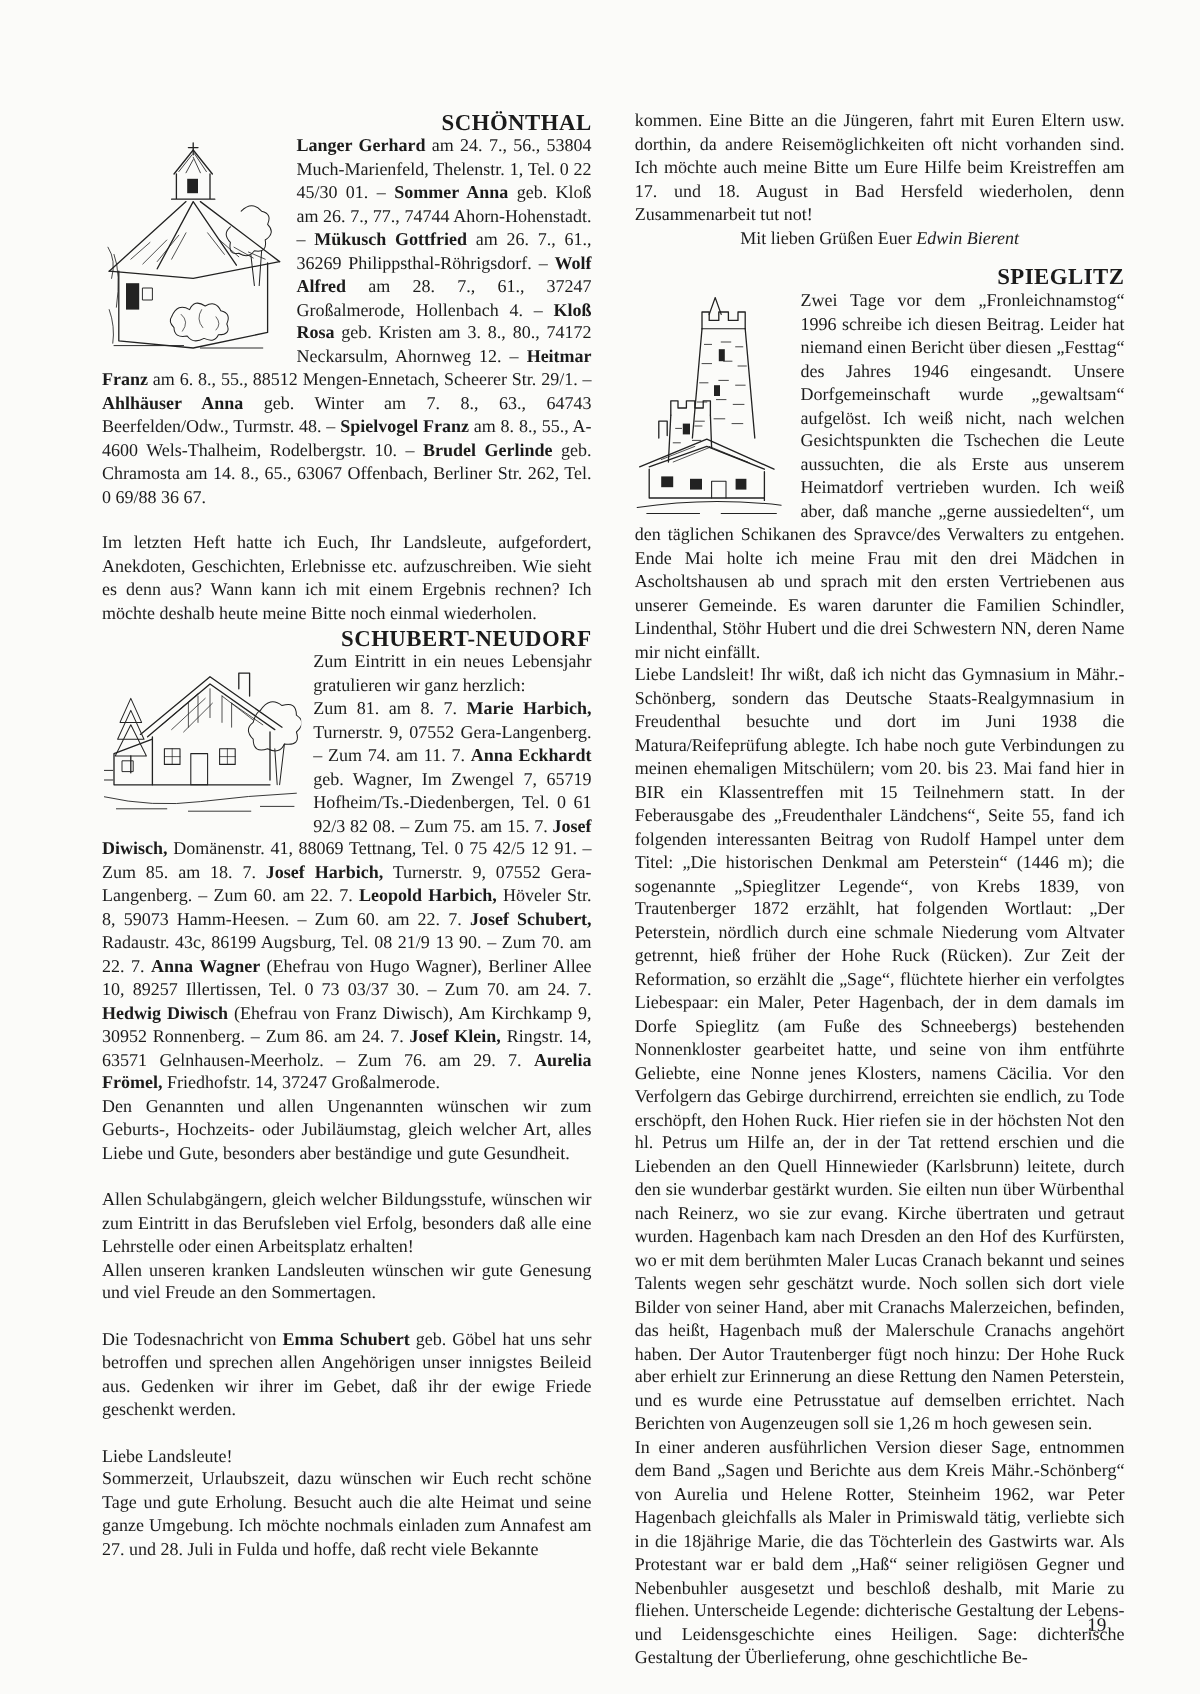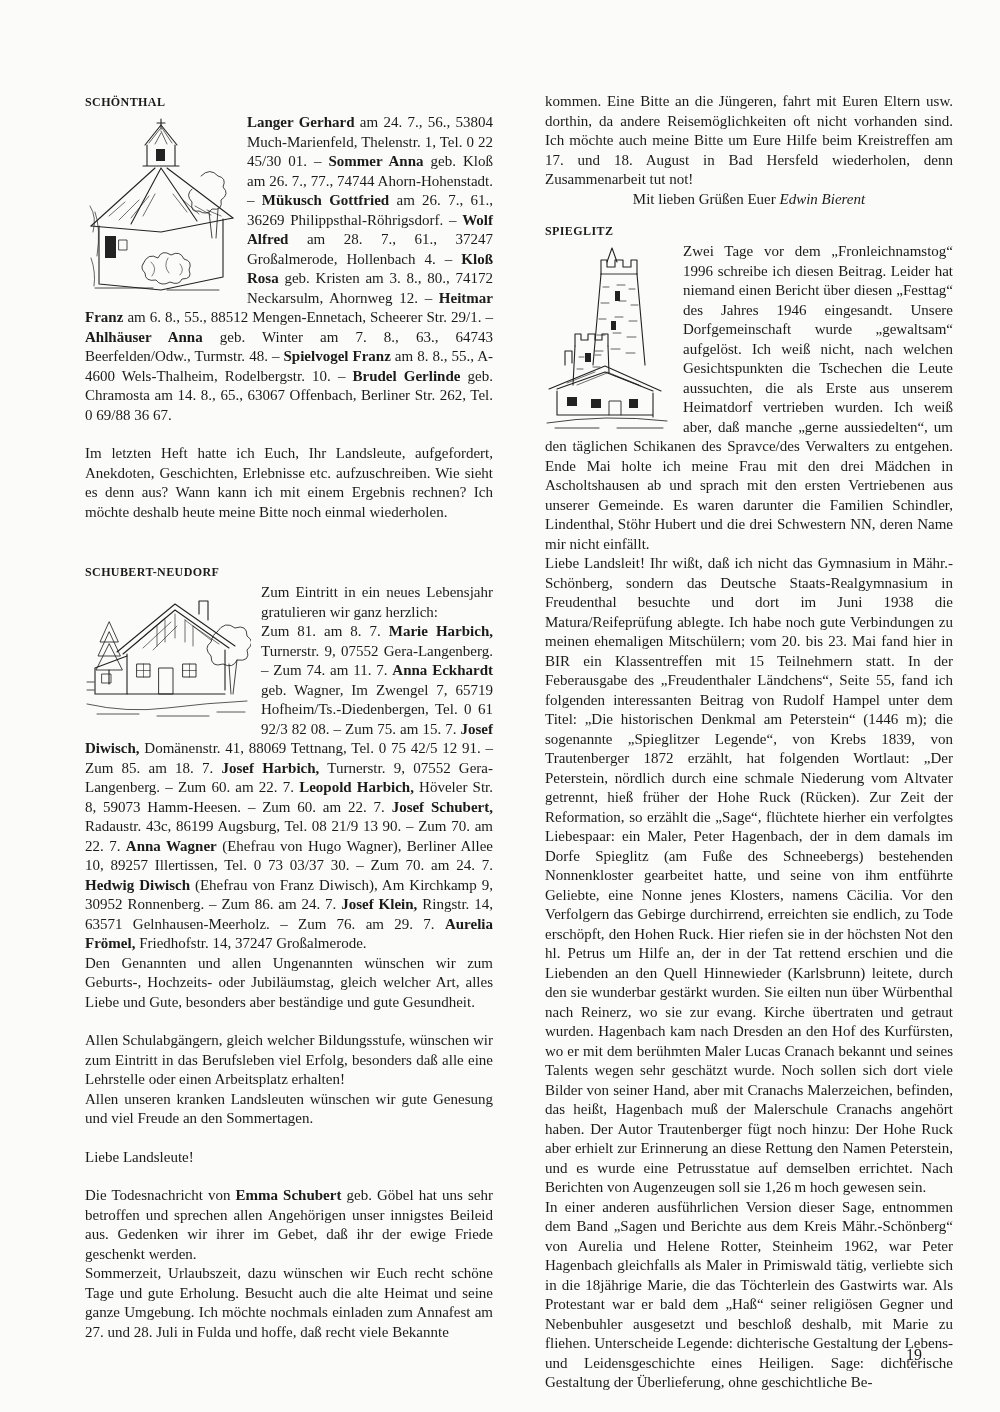--- a/index.html
+++ b/index.html
@@ -6,28 +6,28 @@
   .page{
     position:relative;width:1000px;height:1412px;margin:0 auto;
     background:#fbfbf9;color:#1b1b1b;overflow:hidden;
     font-family:"Liberation Serif","DejaVu Serif",serif;
   }
   .col{
     position:absolute;top:92px;width:408px;
     font-size:15px;line-height:19.5px;text-align:justify;
   }
   .col-left{left:85px;}
-  .col-right{left:545px;}
+  .col-right{left:529px;}
   p{margin:0;}
   .gap{margin-top:19px;}
   h3{
-    font-size:12px;line-height:21px;text-align:left;
+    font-size:19px;line-height:21px;text-align:right;
     margin:0;font-weight:bold;letter-spacing:.4px;
   }
-  .title-schubert{margin-top:40px;}
+  .title-schubert{}
   .title-spieglitz{margin-top:12px;}
   .signoff{text-align:center;}
   .illu{float:left;margin:3px 10px 2px 0;}
   .pageno{position:absolute;right:78px;bottom:48px;font-size:16px;}
   section{display:block;}
 </style>
 </head>
 <body>
 
 <div class="page">
@@ -87,22 +87,22 @@
           <path d="M144 78l2 30M152 74l-4 34" stroke-width="0.85"></path>
           <path d="M2 118q40 9 80 4t80-7M12 128h42M72 130h52M132 126h28" stroke-width="0.75"></path>
         </g>
       </svg>
 
       <p><span>Zum Eintritt in ein neues Lebensjahr gratulieren wir ganz herzlich:</span></p>
       <p><span>Zum 81. am 8. 7. </span><span style="font-weight: bold;">Marie Harbich,</span><span> Turnerstr. 9, 07552 Gera-Langenberg. – Zum 74. am 11. 7. </span><span style="font-weight: bold;">Anna Eckhardt</span><span> geb. Wagner, Im Zwengel 7, 65719 Hofheim/Ts.-Diedenbergen, Tel. 0 61 92/3 82 08. – Zum 75. am 15. 7. </span><span style="font-weight: bold;">Josef Diwisch,</span><span> Domänenstr. 41, 88069 Tettnang, Tel. 0 75 42/5 12 91. – Zum 85. am 18. 7. </span><span style="font-weight: bold;">Josef Harbich,</span><span> Turnerstr. 9, 07552 Gera-Langenberg. – Zum 60. am 22. 7. </span><span style="font-weight: bold;">Leopold Harbich,</span><span> Höveler Str. 8, 59073 Hamm-Heesen. – Zum 60. am 22. 7. </span><span style="font-weight: bold;">Josef Schubert,</span><span> Radaustr. 43c, 86199 Augsburg, Tel. 08 21/9 13 90. – Zum 70. am 22. 7. </span><span style="font-weight: bold;">Anna Wagner</span><span> (Ehefrau von Hugo Wagner), Berliner Allee 10, 89257 Illertissen, Tel. 0 73 03/37 30. – Zum 70. am 24. 7. </span><span style="font-weight: bold;">Hedwig Diwisch</span><span> (Ehefrau von Franz Diwisch), Am Kirchkamp 9, 30952 Ronnenberg. – Zum 86. am 24. 7. </span><span style="font-weight: bold;">Josef Klein,</span><span> Ringstr. 14, 63571 Gelnhausen-Meerholz. – Zum 76. am 29. 7. </span><span style="font-weight: bold;">Aurelia Frömel,</span><span> Friedhofstr. 14, 37247 Großalmerode.</span></p>
       <p><span>Den Genannten und allen Ungenannten wünschen wir zum Geburts-, Hochzeits- oder Jubiläumstag, gleich welcher Art, alles Liebe und Gute, besonders aber beständige und gute Gesundheit.</span></p>
       <p class="gap"><span>Allen Schulabgängern, gleich welcher Bildungsstufe, wünschen wir zum Eintritt in das Berufsleben viel Erfolg, besonders daß alle eine Lehrstelle oder einen Arbeitsplatz erhalten!</span></p>
       <p><span>Allen unseren kranken Landsleuten wünschen wir gute Genesung und viel Freude an den Sommertagen.</span></p>
+      <p class="gap"><span>Die Todesnachricht von </span><span style="font-weight: bold;">Emma Schubert</span><span> geb. Göbel hat uns sehr betroffen und sprechen allen Angehörigen unser innigstes Beileid aus. Gedenken wir ihrer im Gebet, daß ihr der ewige Friede geschenkt werden.</span></p>
       <p class="gap"><span>Liebe Landsleute!</span></p>
-      <p class="gap"><span>Die Todesnachricht von </span><span style="font-weight: bold;">Emma Schubert</span><span> geb. Göbel hat uns sehr betroffen und sprechen allen Angehörigen unser innigstes Beileid aus. Gedenken wir ihrer im Gebet, daß ihr der ewige Friede geschenkt werden.</span></p>
       <p><span>Sommerzeit, Urlaubszeit, dazu wünschen wir Euch recht schöne Tage und gute Erholung. Besucht auch die alte Heimat und seine ganze Umgebung. Ich möchte nochmals einladen zum Annafest am 27. und 28. Juli in Fulda und hoffe, daß recht viele Bekannte</span></p>
     </section>
   </div>
 
   <div class="col col-right">
 
     <section>
       <p><span>kommen. Eine Bitte an die Jüngeren, fahrt mit Euren Eltern usw. dorthin, da andere Reisemöglichkeiten oft nicht vorhanden sind. Ich möchte auch meine Bitte um Eure Hilfe beim Kreistreffen am 17. und 18. August in Bad Hersfeld wiederholen, denn Zusammenarbeit tut not!</span></p>
       <p class="signoff"><span>Mit lieben Grüßen Euer </span><span style="font-style: italic;">Edwin Bierent</span></p>
     </section>

